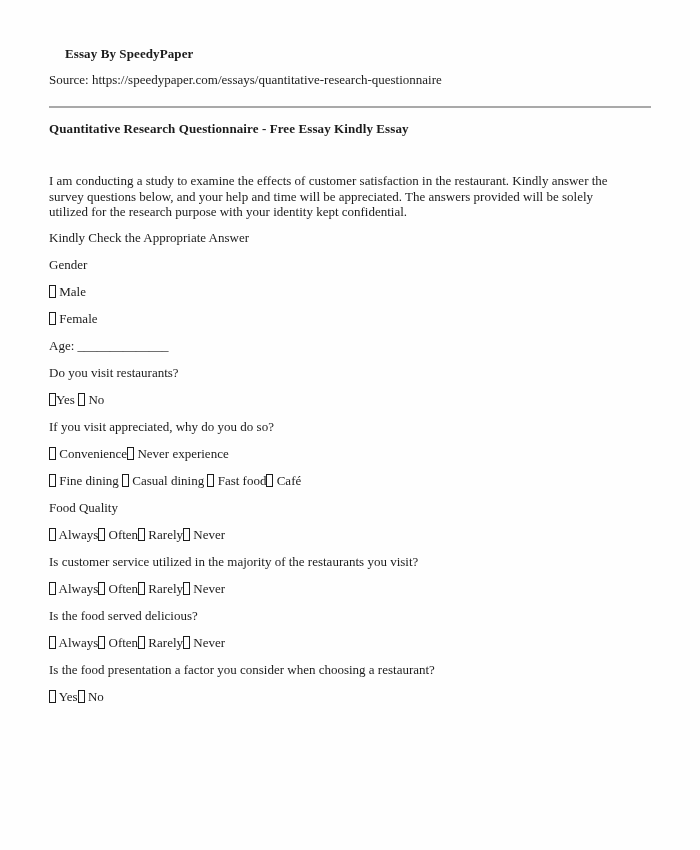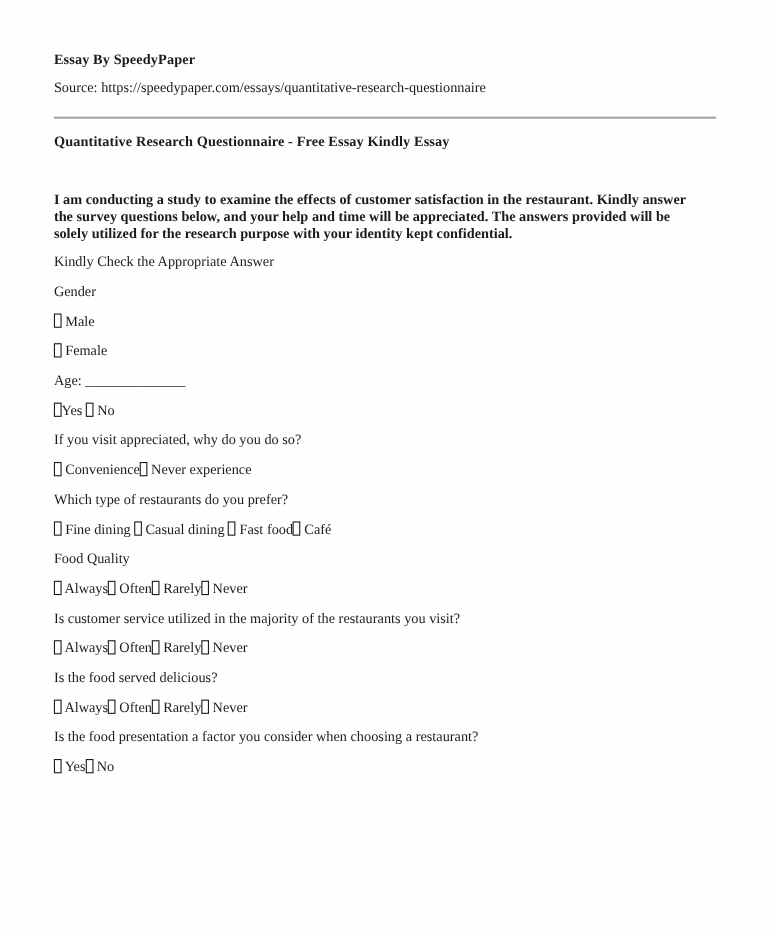--- a/index.html
+++ b/index.html
@@ -2,25 +2,25 @@
 <html><head>
 <meta charset="utf-8">
 <style>
   html,body{margin:0;padding:0;}
   body{
     width:700px;height:850px;background:#fefefe;
     font-family:"Liberation Serif","DejaVu Serif",serif;
     color:#1b1b1b;font-size:13px;overflow:hidden;
   }
   .page{padding:46px 49px 0 49px;width:602px;}
-  .byline{font-weight:bold;line-height:16px;margin:0 0 10px 0;letter-spacing:.1px;}
+  .byline{font-weight:bold;line-height:16px;margin:0 0 10px 16px;letter-spacing:.1px;}
   .source{line-height:16px;margin:0 0 18px 0;}
   .divider{border:none;height:2px;background:#a9a9a9;margin:0 0 13px 0;width:602px;}
   .title{font-weight:bold;line-height:16px;margin:0 0 36px 0;letter-spacing:.1px;}
-  .para{max-width:585px;line-height:15.5px;margin:0 0 10px 0;font-weight:bold;}
+  .para{max-width:585px;line-height:15.5px;margin:0 0 10px 0;}
   .line{line-height:16px;margin:0 0 11px 0;white-space:pre-wrap;}
   .cb{
     display:inline-block;width:7px;height:13px;box-sizing:border-box;
     border:1px solid #1b1b1b;vertical-align:-2px;background:transparent;
   }
   .blank{letter-spacing:0;font-style:italic;}
 </style>
 </head>
 <body>
 
@@ -29,24 +29,24 @@
   <div class="source"><span>Source:</span> <span>https://speedypaper.com/essays/quantitative-research-questionnaire</span></div>
   <hr class="divider">
   <div class="title">Quantitative Research Questionnaire - Free Essay Kindly Essay</div>
   <div>
       <div class="para"><span class="txt">I am conducting a study to examine the effects of customer satisfaction in the restaurant. Kindly answer the survey questions below, and your help and time will be appreciated. The answers provided will be solely utilized for the research purpose with your identity kept confidential.</span></div>
       <div class="line"><span class="txt">Kindly Check the Appropriate Answer</span></div>
       <div class="line"><span class="txt">Gender</span></div>
       <div class="line"><span class="cb"></span><span class="txt"> Male</span></div>
       <div class="line"><span class="cb"></span><span class="txt"> Female</span></div>
       <div class="line"><span class="txt">Age: </span><span class="blank">______________</span></div>
+      <div class="line"><span class="txt">Do you visit restaurants?</span></div>
       <div class="line"><span class="cb"></span><span class="txt">Yes </span><span class="cb"></span><span class="txt"> No</span></div>
       <div class="line"><span class="txt">If you visit appreciated, why do you do so?</span></div>
       <div class="line"><span class="cb"></span><span class="txt"> Convenience</span><span class="cb"></span><span class="txt"> Never experience</span></div>
-      <div class="line"><span class="txt">Which type of restaurants do you prefer?</span></div>
       <div class="line"><span class="cb"></span><span class="txt"> Fine dining </span><span class="cb"></span><span class="txt"> Casual dining </span><span class="cb"></span><span class="txt"> Fast food</span><span class="cb"></span><span class="txt"> Café</span></div>
       <div class="line"><span class="txt">Food Quality</span></div>
       <div class="line"><span class="cb"></span><span class="txt"> Always</span><span class="cb"></span><span class="txt"> Often</span><span class="cb"></span><span class="txt"> Rarely</span><span class="cb"></span><span class="txt"> Never</span></div>
       <div class="line"><span class="txt">Is customer service utilized in the majority of the restaurants you visit?</span></div>
       <div class="line"><span class="cb"></span><span class="txt"> Always</span><span class="cb"></span><span class="txt"> Often</span><span class="cb"></span><span class="txt"> Rarely</span><span class="cb"></span><span class="txt"> Never</span></div>
       <div class="line"><span class="txt">Is the food served delicious?</span></div>
       <div class="line"><span class="cb"></span><span class="txt"> Always</span><span class="cb"></span><span class="txt"> Often</span><span class="cb"></span><span class="txt"> Rarely</span><span class="cb"></span><span class="txt"> Never</span></div>
       <div class="line"><span class="txt">Is the food presentation a factor you consider when choosing a restaurant?</span></div>
       <div class="line"><span class="cb"></span><span class="txt"> Yes</span><span class="cb"></span><span class="txt"> No</span></div>
     </div>

